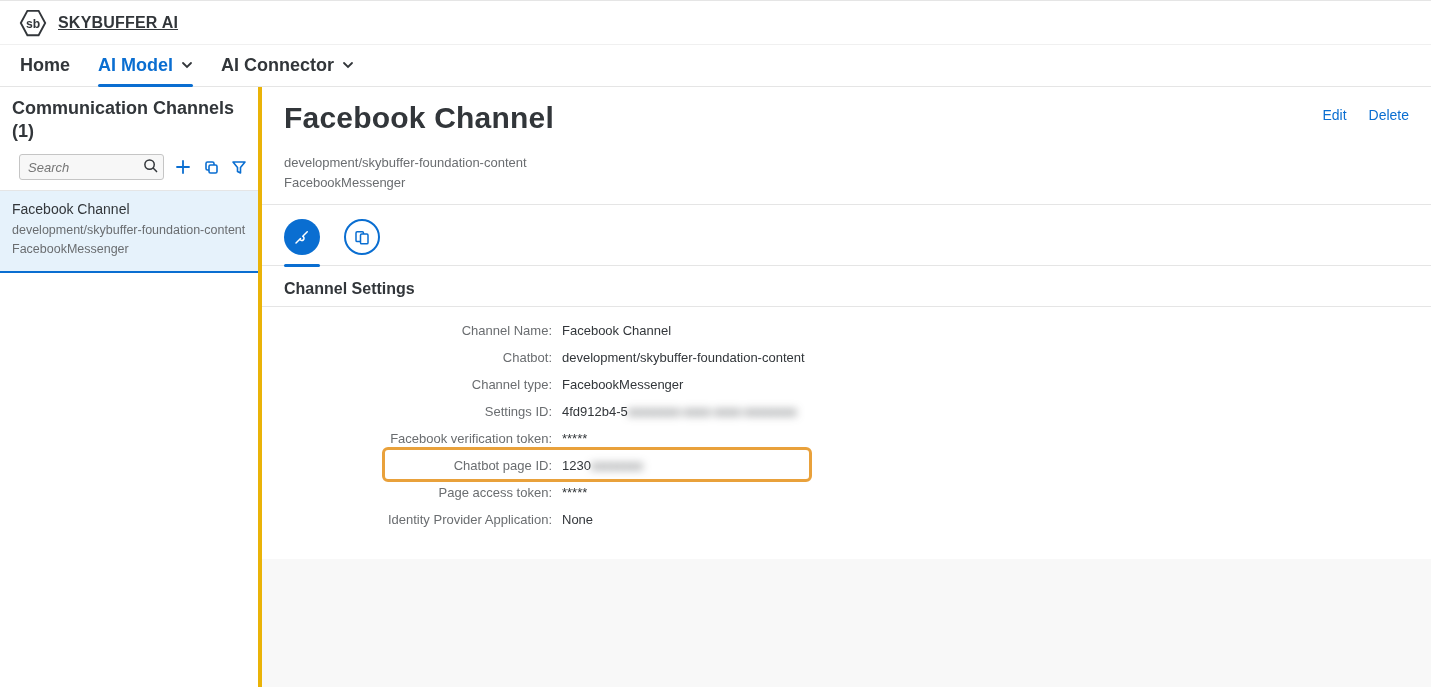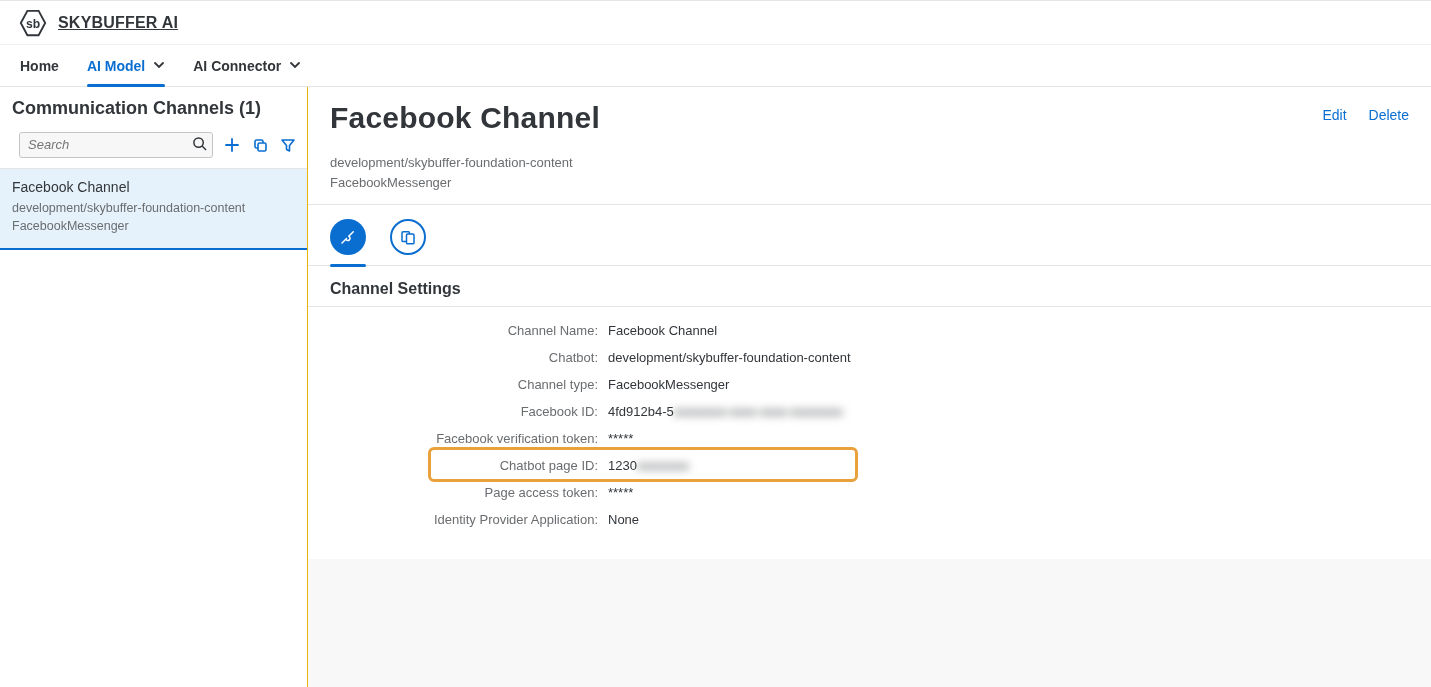--- a/index.html
+++ b/index.html
@@ -44,21 +44,21 @@
     border-bottom: 1px solid #e5e5e5;
     height: 42px;
     background: #fff;
   }
   .nav-item {
     display: inline-flex;
     align-items: center;
     margin-right: 28px;
     height: 100%;
     cursor: pointer;
-    font-size: 14px;
+    font-size: 18px;
     font-weight: 600;
     color: #32363a;
     position: relative;
   }
   .nav-item.active {
     color: #0a6ed1;
     justify-content: space-between;
   }
   .nav-item.active::after {
     content: "";
@@ -74,22 +74,22 @@
     margin-left: 8px;
     color: #32363a;
   }
   
   .body-area {
     display: flex;
     height: calc(100vh - 87px);
     min-height: 600px;
   }
   .sidebar {
-    width: 308px;
-    border-right: 1px solid #eab308;
+    width: 262px;
+    border-right: 4px solid #eab308;
     background: #fff;
     display: flex;
     flex-direction: column;
   }
   .sidebar-title {
     font-size: 18px;
     font-weight: 800;
     color: #32363a;
     padding: 10px 12px 6px 12px;
     line-height: 1.25;
@@ -379,21 +379,21 @@
         </div>
         <div class="form-row">
           <div class="form-label">Chatbot:</div>
           <div class="form-value">development/skybuffer-foundation-content</div>
         </div>
         <div class="form-row">
           <div class="form-label">Channel type:</div>
           <div class="form-value">FacebookMessenger</div>
         </div>
         <div class="form-row">
-          <div class="form-label">Facebook ID:</div>
+          <div class="form-label">Settings ID:</div>
           <div class="form-value">
             <span>4fd912b4-5</span><span class="blur-chunk">xxxxxxxx-xxxx-xxxx-xxxxxxxx</span>
           </div>
         </div>
         <div class="form-row">
           <div class="form-label">Facebook verification token:</div>
           <div class="form-value">*****</div>
         </div>
         <div class="form-row" id="fb-page-id-row">
           <div class="form-label">Chatbot page ID:</div>

